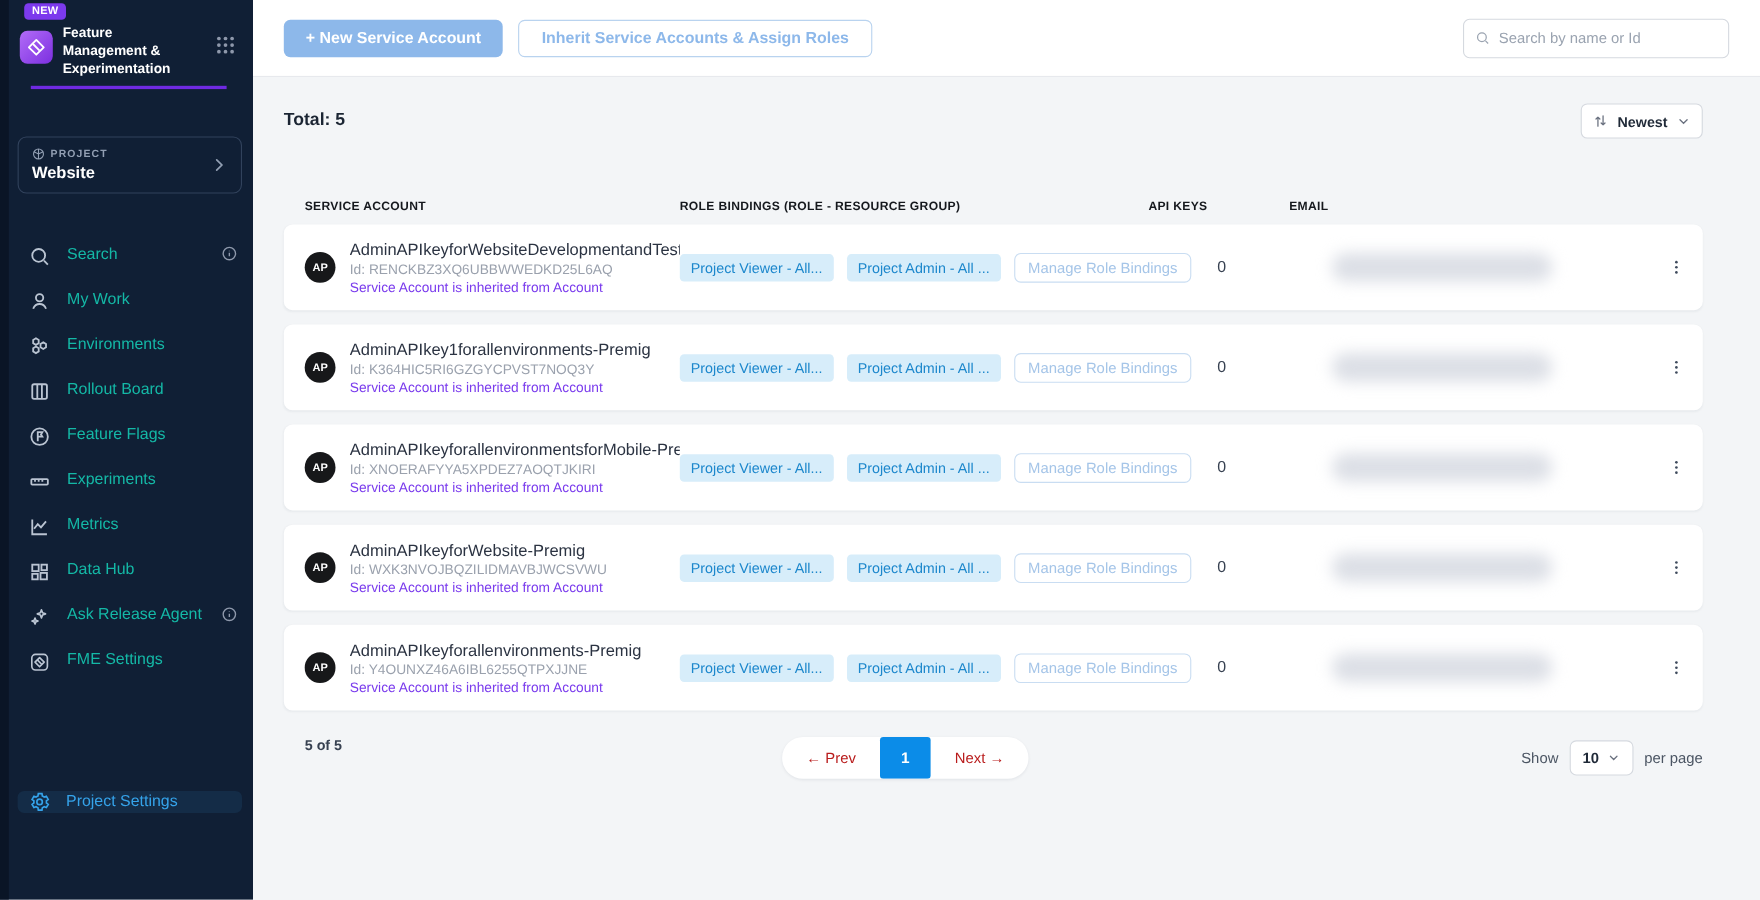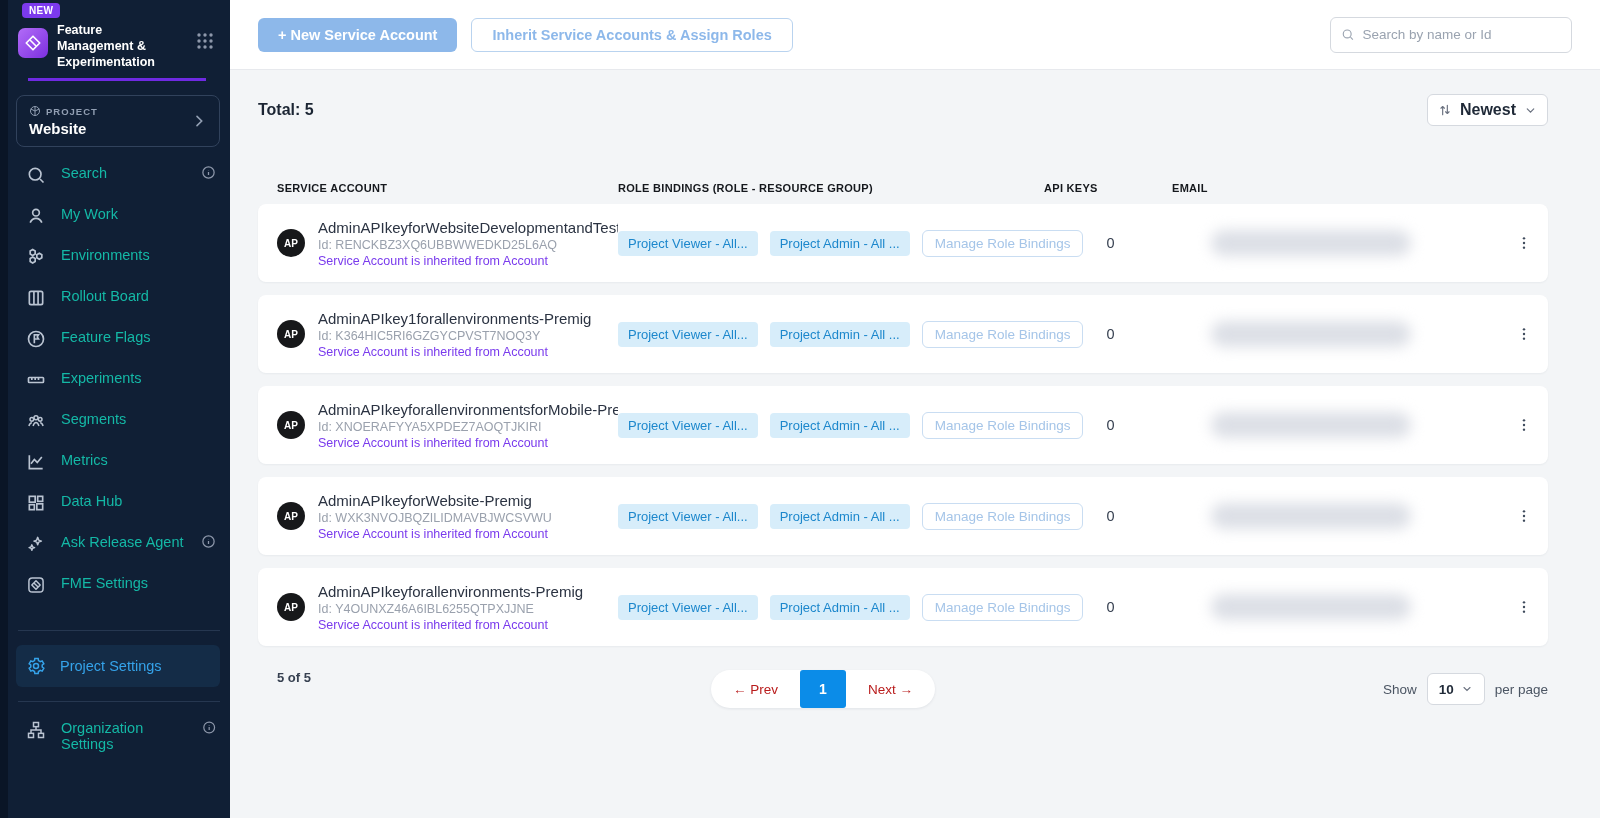--- a/index.html
+++ b/index.html
@@ -2,21 +2,21 @@
 <html style="--accent: #0b8ce8; --brand-purple: #6f2ae2; --badge-bg: #d7edfa; --badge-text: #1c87cc; --active-nav: #35a3ea;"><head>
 <meta charset="utf-8">
 <style>
   * { margin:0; padding:0; box-sizing:border-box; }
   html,body { width:1600px; height:818px; font-family:"Liberation Sans", sans-serif; background:#f3f5f7; overflow:hidden; }
   .app { display:flex; width:1600px; height:818px; }
 
   
   .sidebar { width:230px; height:818px; background:#101f35; flex:0 0 230px; position:relative; color:#cfd6e0; }
   .sidebar-strip { position:absolute; left:0; top:0; width:8px; height:818px; background:#0a1526; }
-  .side-inner { padding-left:8px; height:100%; display:flex; flex-direction:column; }
+  .side-inner { padding-left:8px; height:100%; display:flex; flex-direction:column;gap:29px; }
 
   .logo-block { position:relative; padding:20px 16px 0 10px; }
   .new-badge { position:absolute; top:3px; left:14px; background:#7c3aed; color:#fff; font-size:10px; font-weight:bold; padding:2px 7px; border-radius:4px; letter-spacing:.3px; }
   .logo-row { display:flex; align-items:flex-start; }
   .logo-mark { width:30px; height:30px; border-radius:7px; background:linear-gradient(135deg,#b26cf7,#7c2fe0); display:flex; align-items:center; justify-content:center; margin-top:8px; flex:0 0 30px; }
   .logo-title { font-size:12.5px; font-weight:bold; color:#fff; line-height:16px; margin-left:9px; margin-top:2px; width:118px; }
   .apps-grid { margin-left:auto; margin-top:12px; color:#8e98ab; }
   .brand-underline { height:3px; background:#6f2ae2; margin:8px 8px 0 10px; }
 
   .project-box { margin:14px 10px 0 8px; border:1px solid #31425c; border-radius:8px; padding:9px 12px; display:flex; align-items:center; cursor:pointer; }
@@ -44,21 +44,21 @@
   .btn-outline { background:#fff; color:#8db8ea; font-weight:bold; font-size:14.5px; border:1px solid #b9d3ef; border-radius:6px; height:34px; padding:0 20px; margin-left:14px; cursor:pointer; }
   .search-box { margin-left:auto; width:242px; height:36px; border:1px solid #d5d9df; border-radius:6px; background:#fff; display:flex; align-items:center; padding:0 10px; }
   .search-box input { border:none; outline:none; font-size:13.5px; color:#374151; width:100%; margin-left:8px; font-family:"Liberation Sans",sans-serif; }
   .search-box input::placeholder { color:#9aa3b0; }
   .search-glyph { color:#9aa3b0; }
 
   .content { padding:0 52px 0 28px; }
   .toolbar { display:flex; align-items:center; margin-top:24px; }
   .total { font-size:16px; font-weight:bold; color:#1b2533; }
   .sort-box { margin-left:auto; height:32px; background:#fff; border:1px solid #d5d9df; border-radius:6px; display:flex; align-items:center; padding:0 10px; gap:8px; cursor:pointer; }
-  .sort-label { font-size:16px; font-weight:bold; color:#1f2937; }
+  .sort-label { font-size:13px; font-weight:bold; color:#1f2937; }
   .sort-arrows, .sort-chev { color:#6b7280; }
 
   .thead { display:flex; margin-top:56px; padding:0 0 10px 0; }
   .th { font-size:11px; font-weight:bold; color:#15181d; letter-spacing:.3px; }
   .col-sa { flex:0 0 360px; padding-left:19px; }
   .col-rb { flex:0 0 426px; }
   .col-keys { flex:0 0 128px; }
   .col-email { flex:1; }
   .col-menu { flex:0 0 48px; }
 
@@ -180,29 +180,20 @@
           <span>Feature Flags</span>
         </div>
         <div class="nav-item">
           <svg class="icon" viewBox="0 0 24 24" fill="none" stroke="currentColor" stroke-width="2">
               <rect x="3" y="9" width="18" height="6" rx="1"></rect>
               <path d="M7 9v3M11 9v3M15 9v3"></path>
             </svg>
           <span>Experiments</span>
         </div>
         <div class="nav-item">
-          <svg class="icon" viewBox="0 0 24 24" fill="none" stroke="currentColor" stroke-width="1.8">
-              <circle cx="7" cy="10" r="2.2"></circle>
-              <circle cx="17" cy="10" r="2.2"></circle>
-              <circle cx="12" cy="8" r="2.4"></circle>
-              <path d="M3.5 18c.8-2.6 2-3.8 3.5-3.8M20.5 18c-.8-2.6-2-3.8-3.5-3.8M8.5 18c.9-2.9 2.1-4.2 3.5-4.2s2.6 1.3 3.5 4.2"></path>
-            </svg>
-          <span>Segments</span>
-        </div>
-        <div class="nav-item">
           <svg class="icon" viewBox="0 0 24 24" fill="none" stroke="currentColor" stroke-width="2">
               <path d="M4 4v16h16"></path>
               <path d="M6 14l4-5 3.5 3.5L19 6"></path>
             </svg>
           <span>Metrics</span>
         </div>
         <div class="nav-item">
           <svg class="icon" viewBox="0 0 24 24" fill="none" stroke="currentColor" stroke-width="2">
               <rect x="4" y="4" width="7" height="7"></rect>
               <rect x="14" y="4" width="6" height="6"></rect>

